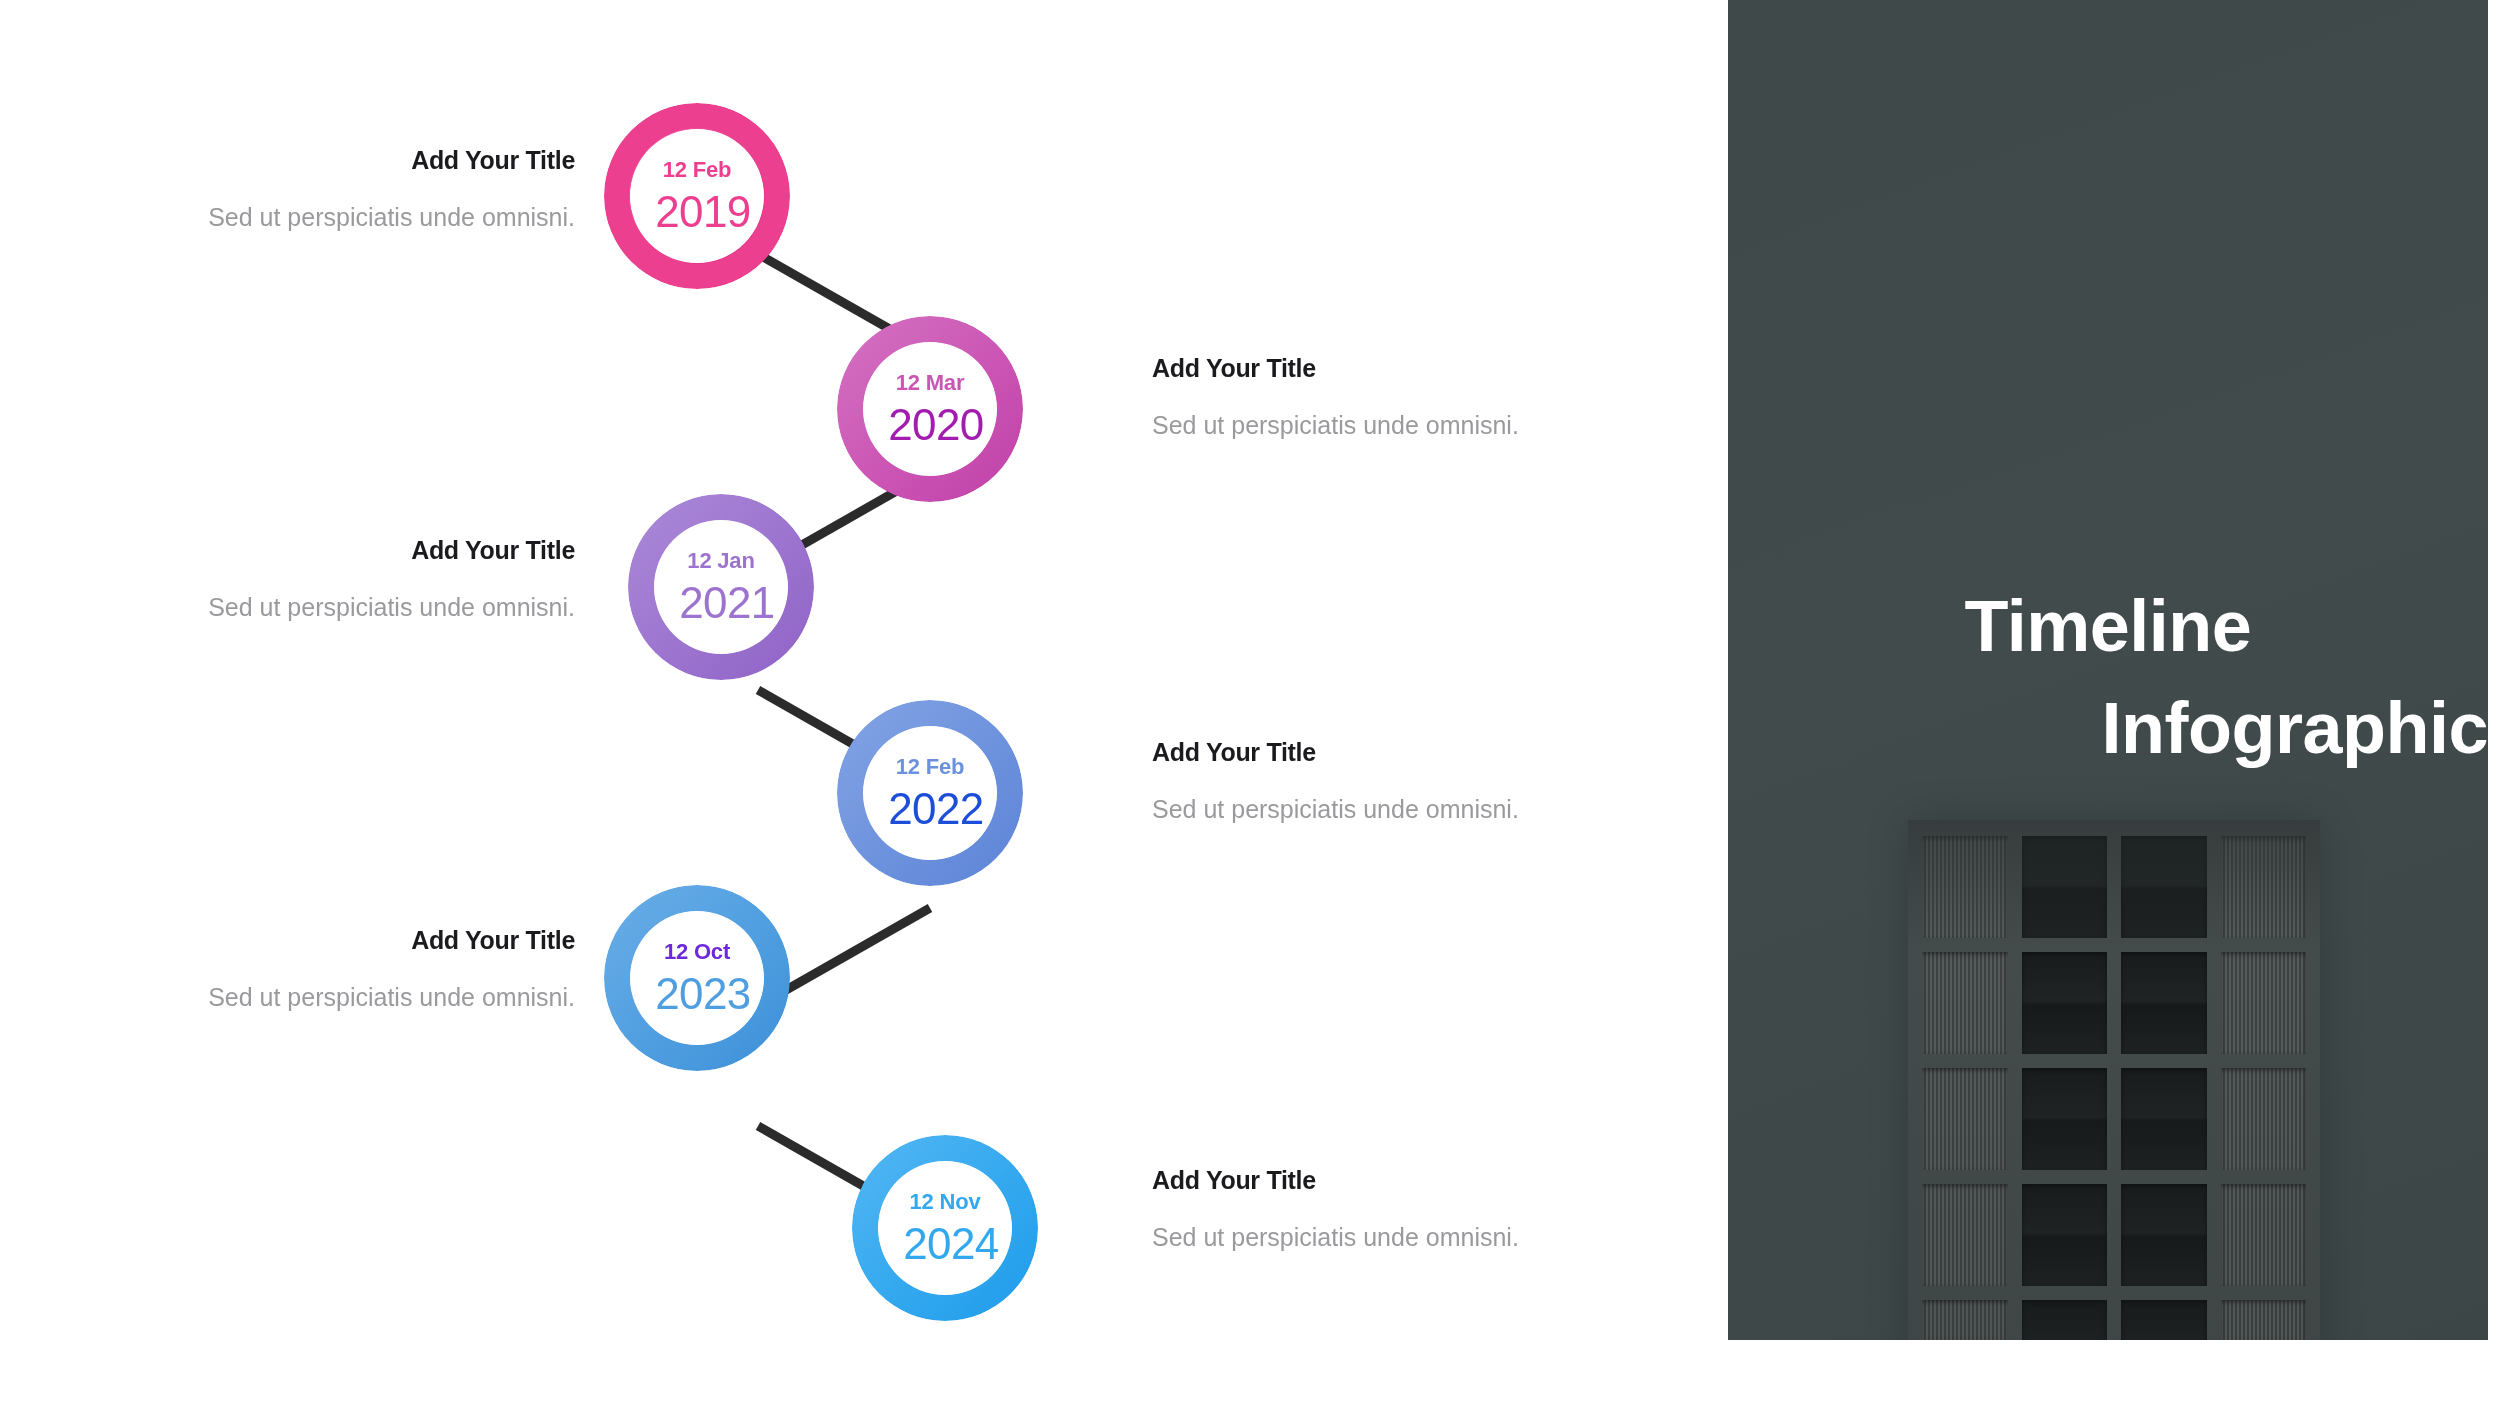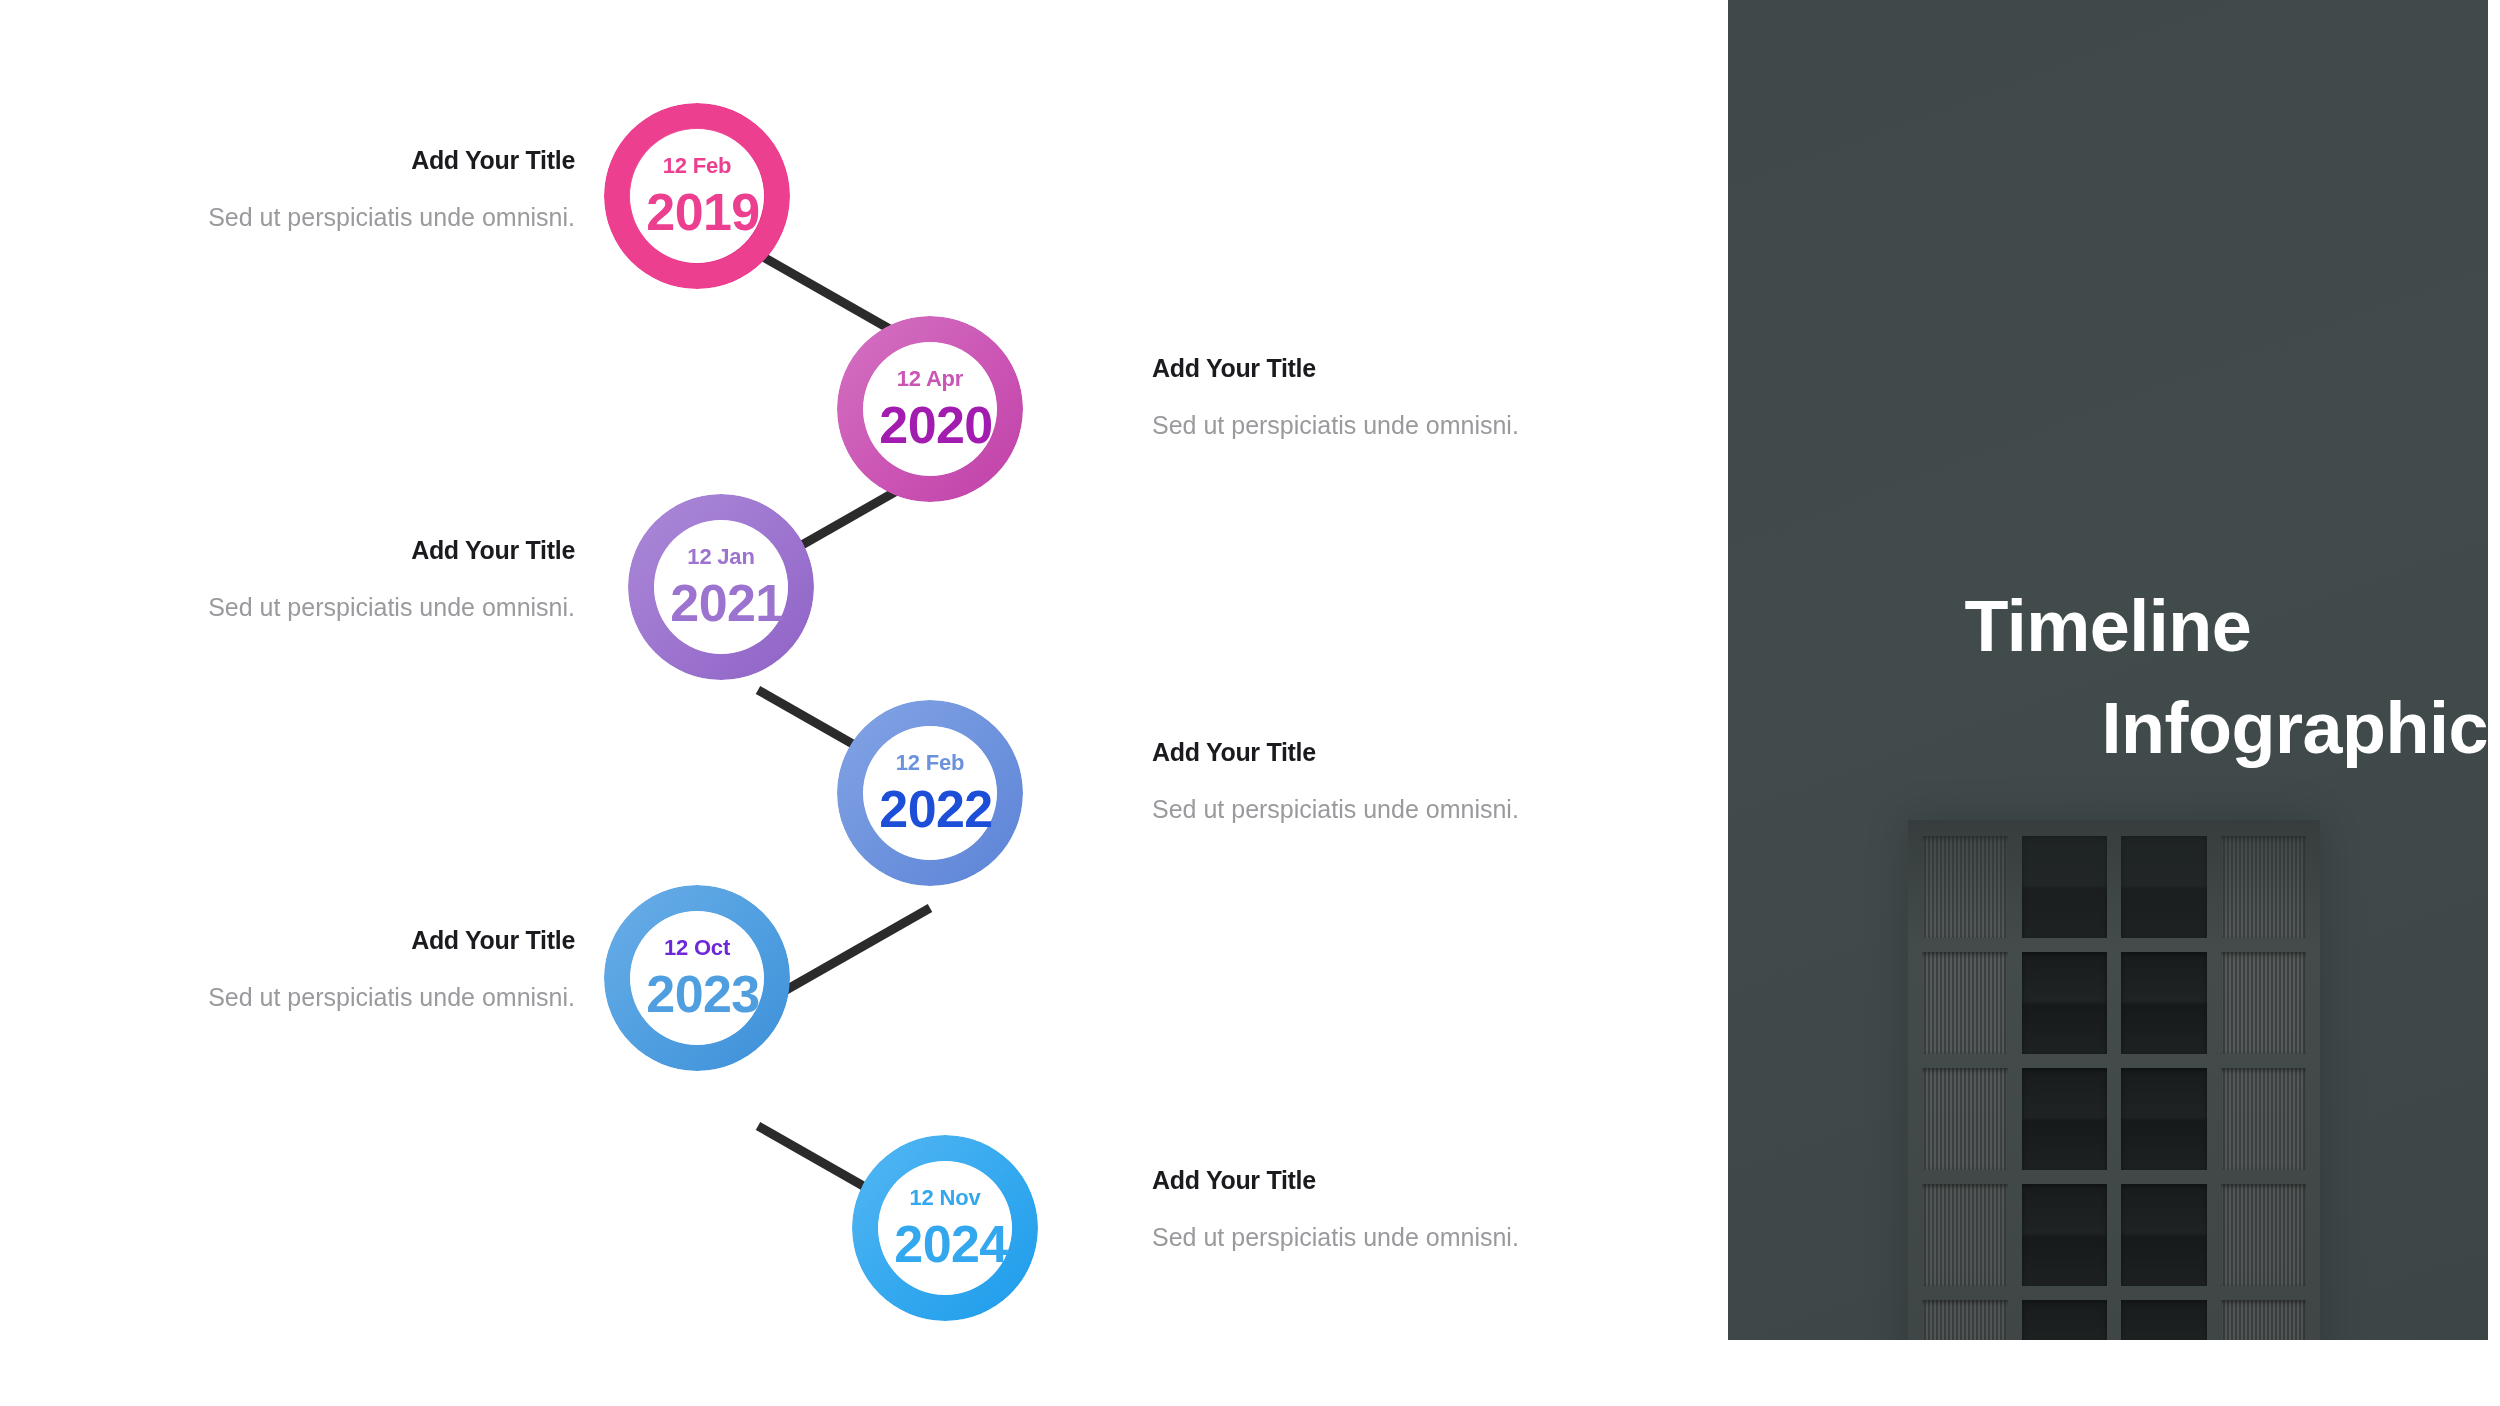--- a/index.html
+++ b/index.html
@@ -144,22 +144,22 @@
     justify-content: center;
   }
   .node .day {
     font-size: 22px;
     font-weight: 700;
     line-height: 1;
     margin-bottom: 9px;
     letter-spacing: -0.2px;
   }
   .node .year {
-    font-size: 52px;
-    font-weight: 700;
+    font-size: 44px;
+    font-weight: 400;
     line-height: 1;
     letter-spacing: -0.6px;
     margin-left: 12px;
   }
 
   
   .txt {
     position: absolute;
     width: 560px;
     z-index: 2;
@@ -208,21 +208,21 @@
         <div class="day" style="color:#ec3f8f;">12 Feb</div>
         <div class="year" style="color:#ec3f8f;">2019</div>
       </div>
     </div>
 
     <div class="node" style="left:837px; top:316px;">
       <div class="ring" style="background: linear-gradient(135deg,#d472c2 0%,#cb55b4 55%,#c040a8 100%);
                   -webkit-mask: radial-gradient(circle at 50% 50%, transparent 0 66px, #000 67px);
                   mask: radial-gradient(circle at 50% 50%, transparent 0 66px, #000 67px);"></div>
       <div class="inner">
-        <div class="day" style="color:#cb55b4;">12 Apr</div>
+        <div class="day" style="color:#cb55b4;">12 Mar</div>
         <div class="year" style="color:#a21caf;">2020</div>
       </div>
     </div>
 
     <div class="node" style="left:628px; top:494px;">
       <div class="ring" style="background: linear-gradient(135deg,#ab89d8 0%,#9c74cf 55%,#8f62c6 100%);
                   -webkit-mask: radial-gradient(circle at 50% 50%, transparent 0 66px, #000 67px);
                   mask: radial-gradient(circle at 50% 50%, transparent 0 66px, #000 67px);"></div>
       <div class="inner">
         <div class="day" style="color:#9c74cf;">12 Jan</div>

